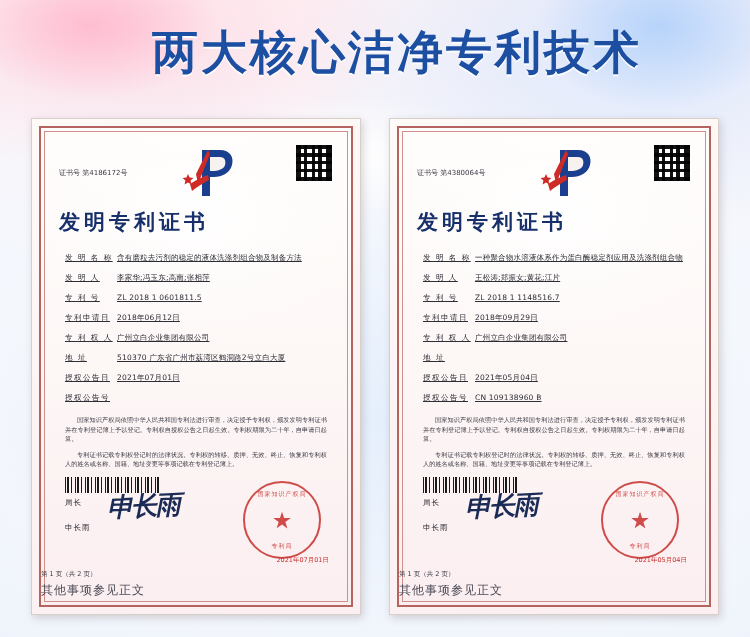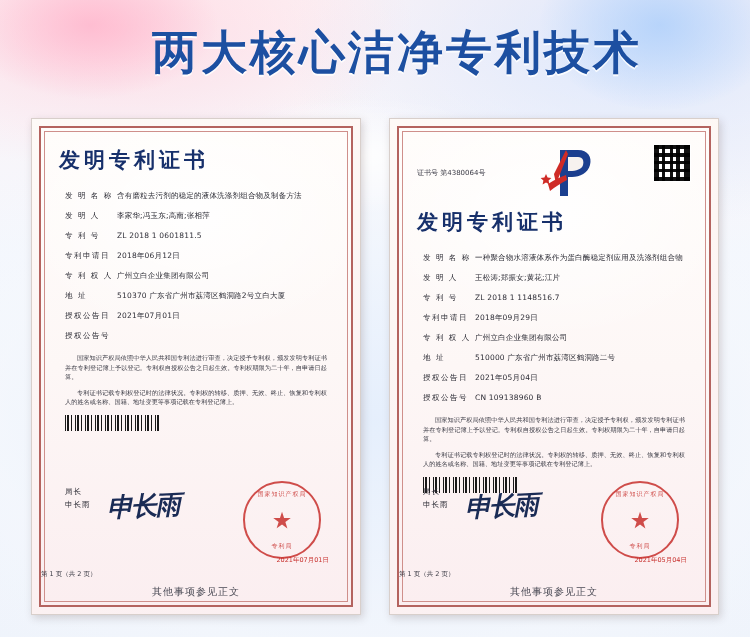--- a/index.html
+++ b/index.html
@@ -152,20 +152,21 @@
     padding: 0 6px;
   }
   .field-row {
     display: flex;
     align-items: baseline;
     font-size: 7.5px;
     color: #2d2d36;
     line-height: 11px;
     margin-bottom: 9px;
     font-family: "DejaVu Sans", sans-serif;
+    text-decoration: underline;
   }
   .field-label {
     width: 52px;
     flex: 0 0 52px;
     letter-spacing: 1.5px;
     color: #2b2b34;
   }
   .field-value {
     flex: 1 1 auto;
     letter-spacing: 0.2px;
@@ -198,21 +199,22 @@
     left: 24px;
     right: 24px;
     bottom: 46px;
     height: 74px;
   }
   .sign-label {
     font-size: 7.5px;
     color: #2b2b34;
     line-height: 13px;
     letter-spacing: 1px;
-    font-family: Liberation Sans, sans-serif;
+    font-family: Liberation Mono, monospace;
+    margin-top: 12px;
   }
   .signature {
     position: absolute;
     left: 42px;
     top: 4px;
     font-size: 26px;
     color: #1a2b55;
     font-family: "DejaVu Serif", serif;
     font-weight: bold;
     font-style: italic;
@@ -268,22 +270,22 @@
     bottom: 26px;
     font-size: 6.5px;
     color: #3a3a44;
     font-family: "DejaVu Sans", sans-serif;
   }
   .footer-note {
     position: absolute;
     left: 0;
     right: 0;
     bottom: 6px;
-    text-align: center;
-    font-size: 10px;
+    text-align: left;
+    font-size: 12px;
     color: #4a4a55;
     letter-spacing: 1px;
     font-family: "DejaVu Sans", sans-serif;
   }
 </style>
 </head>
 <body>
 
 <div class="page">
   <div class="deco deco-1"></div>
@@ -291,20 +293,33 @@
   <div class="deco deco-3"></div>
 
   <div class="headline">两大核心洁净专利技术</div>
 
   <div class="certs">
 
     <div class="cert-outer">
       <div class="cert-inner">
         <div class="cert-body">
 
+          <div class="top-row">
+            <div class="cert-no">证书号 第4186172号</div>
+            <div class="emblem">
+              <svg viewBox="0 0 62 58" width="62" height="58" aria-hidden="true">
+                <path d="M22 6 L40 6 C50 6 54 13 52 21 C50 29 42 33 34 33 L30 33 L30 52 L22 52 Z" fill="#1b3f8f"></path>
+                <path d="M30 13 L40 13 C45 13 46 17 45 21 C44 25 38 27 32 27 L30 27 Z" fill="#f7f2ef"></path>
+                <path d="M16 30 C20 22 24 14 28 6 L30 10 C26 20 22 30 18 40 Z" fill="#cf2b26"></path>
+                <path d="M10 40 C16 36 22 33 28 31 L29 36 C23 39 17 43 12 47 Z" fill="#cf2b26"></path>
+                <polygon points="8,30 9.6,33.6 13.4,34 10.6,36.6 11.4,40.4 8,38.4 4.6,40.4 5.4,36.6 2.6,34 6.4,33.6" fill="#cf2b26"></polygon>
+              </svg>
+            </div>
+            <div class="qr"></div>
+          </div>
 
           <div class="cert-title">发明专利证书</div>
 
           <div class="fields">
             <div class="field-row">
               <div class="field-label">发 明 名 称</div>
               <div class="field-value">含有磨粒去污剂的稳定的液体洗涤剂组合物及制备方法</div>
             </div>
             <div class="field-row">
               <div class="field-label">发 明 人</div>
@@ -396,21 +411,20 @@
             <div class="field-row">
               <div class="field-label">专利申请日</div>
               <div class="field-value">2018年09月29日</div>
             </div>
             <div class="field-row">
               <div class="field-label">专 利 权 人</div>
               <div class="field-value">广州立白企业集团有限公司</div>
             </div>
             <div class="field-row">
               <div class="field-label">地 址</div>
-              <div class="field-value">510000 广东省广州市荔湾区鹤洞路二号</div>
             </div>
             <div class="field-row">
               <div class="field-label">授权公告日</div>
               <div class="field-value">2021年05月04日</div>
             </div>
             <div class="field-row">
               <div class="field-label">授权公告号</div>
               <div class="field-value">CN 109138960 B</div>
             </div>
           </div>

